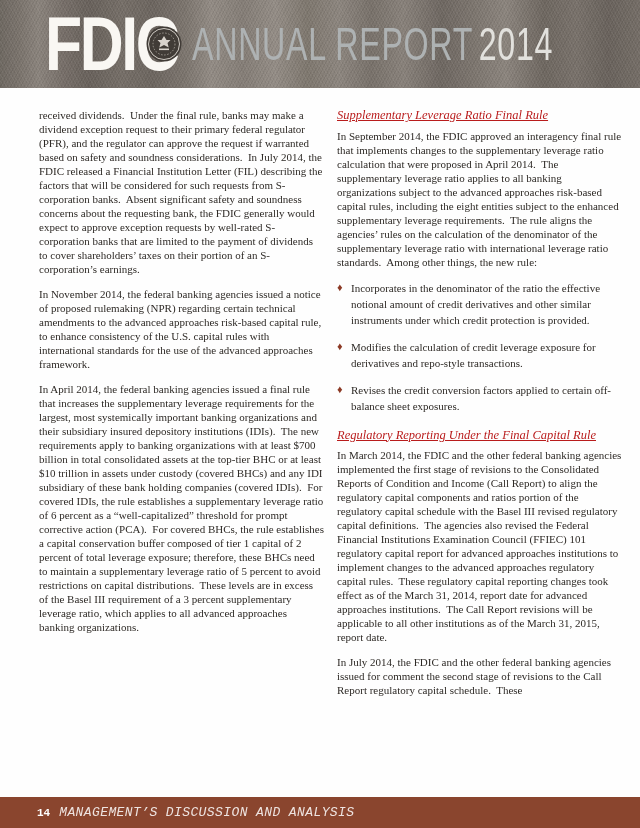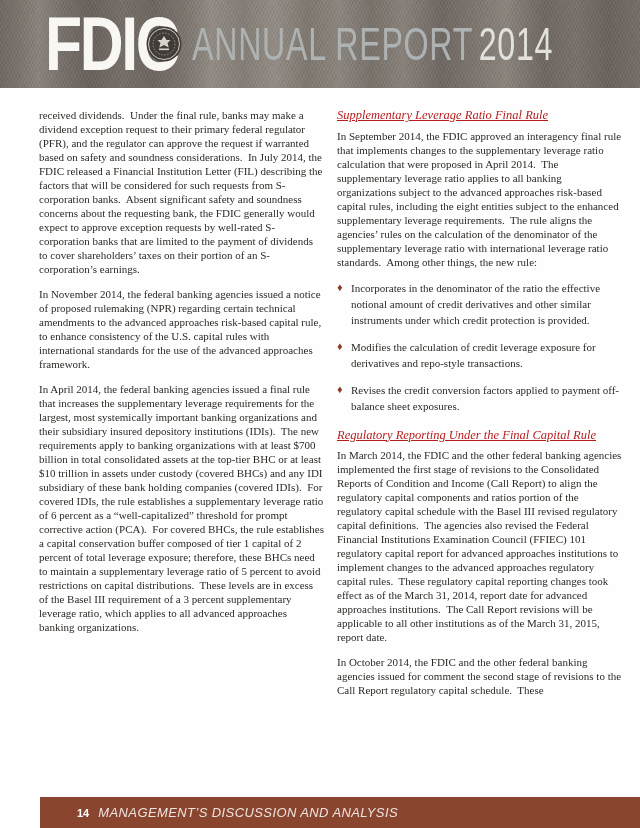--- a/index.html
+++ b/index.html
@@ -111,22 +111,21 @@
   
   .footer {
     position: absolute;
     left: 0; right: 0; bottom: 0;
     height: 31px;
     background: #8a452e;
     display: flex;
     align-items: center;
     padding-left: 37px;
     gap: 9px;
-    font-family: Liberation Sans, sans-serif;
-    margin-left: 40px;
+    font-family: Liberation Mono, monospace;
   }
   .footer .pg { font-weight: bold; font-size: 11px; color: #ffffff; }
   .footer .sect-title {
     font-style: italic;
     font-size: 13px;
     letter-spacing: 0.4px;
     color: rgba(255,255,255,0.85);
   }
 </style>
 </head>
@@ -168,27 +167,27 @@
         <div class="bullet-item">
           <span class="diamond">♦</span>
           <span class="bullet-text">Incorporates in the denominator of the ratio the effective notional amount of credit derivatives and other similar instruments under which credit protection is provided.</span>
         </div>
         <div class="bullet-item">
           <span class="diamond">♦</span>
           <span class="bullet-text">Modifies the calculation of credit leverage exposure for derivatives and repo-style transactions.</span>
         </div>
         <div class="bullet-item">
           <span class="diamond">♦</span>
-          <span class="bullet-text">Revises the credit conversion factors applied to payment off-balance sheet exposures.</span>
+          <span class="bullet-text">Revises the credit conversion factors applied to certain off-balance sheet exposures.</span>
         </div>
       </div>
 
       <h2 class="sect-heading">Regulatory Reporting Under the Final Capital Rule</h2>
       <p class="para">In March 2014, the FDIC and the other federal banking agencies implemented the first stage of revisions to the Consolidated Reports of Condition and Income (Call Report) to align the regulatory capital components and ratios portion of the regulatory capital schedule with the Basel III revised regulatory capital definitions.  The agencies also revised the Federal Financial Institutions Examination Council (FFIEC) 101 regulatory capital report for advanced approaches institutions to implement changes to the advanced approaches regulatory capital rules.  These regulatory capital reporting changes took effect as of the March 31, 2014, report date for advanced approaches institutions.  The Call Report revisions will be applicable to all other institutions as of the March 31, 2015, report date.</p>
-      <p class="para">In October 2014, the FDIC and the other federal banking agencies issued for comment the second stage of revisions to the Call Report regulatory capital schedule.  These</p>
+      <p class="para">In July 2014, the FDIC and the other federal banking agencies issued for comment the second stage of revisions to the Call Report regulatory capital schedule.  These</p>
     </section>
 
   </main>
 
   <footer class="footer">
     <span class="pg">14</span>
     <span class="sect-title">MANAGEMENT’S DISCUSSION AND ANALYSIS</span>
   </footer>
 
 </div>

